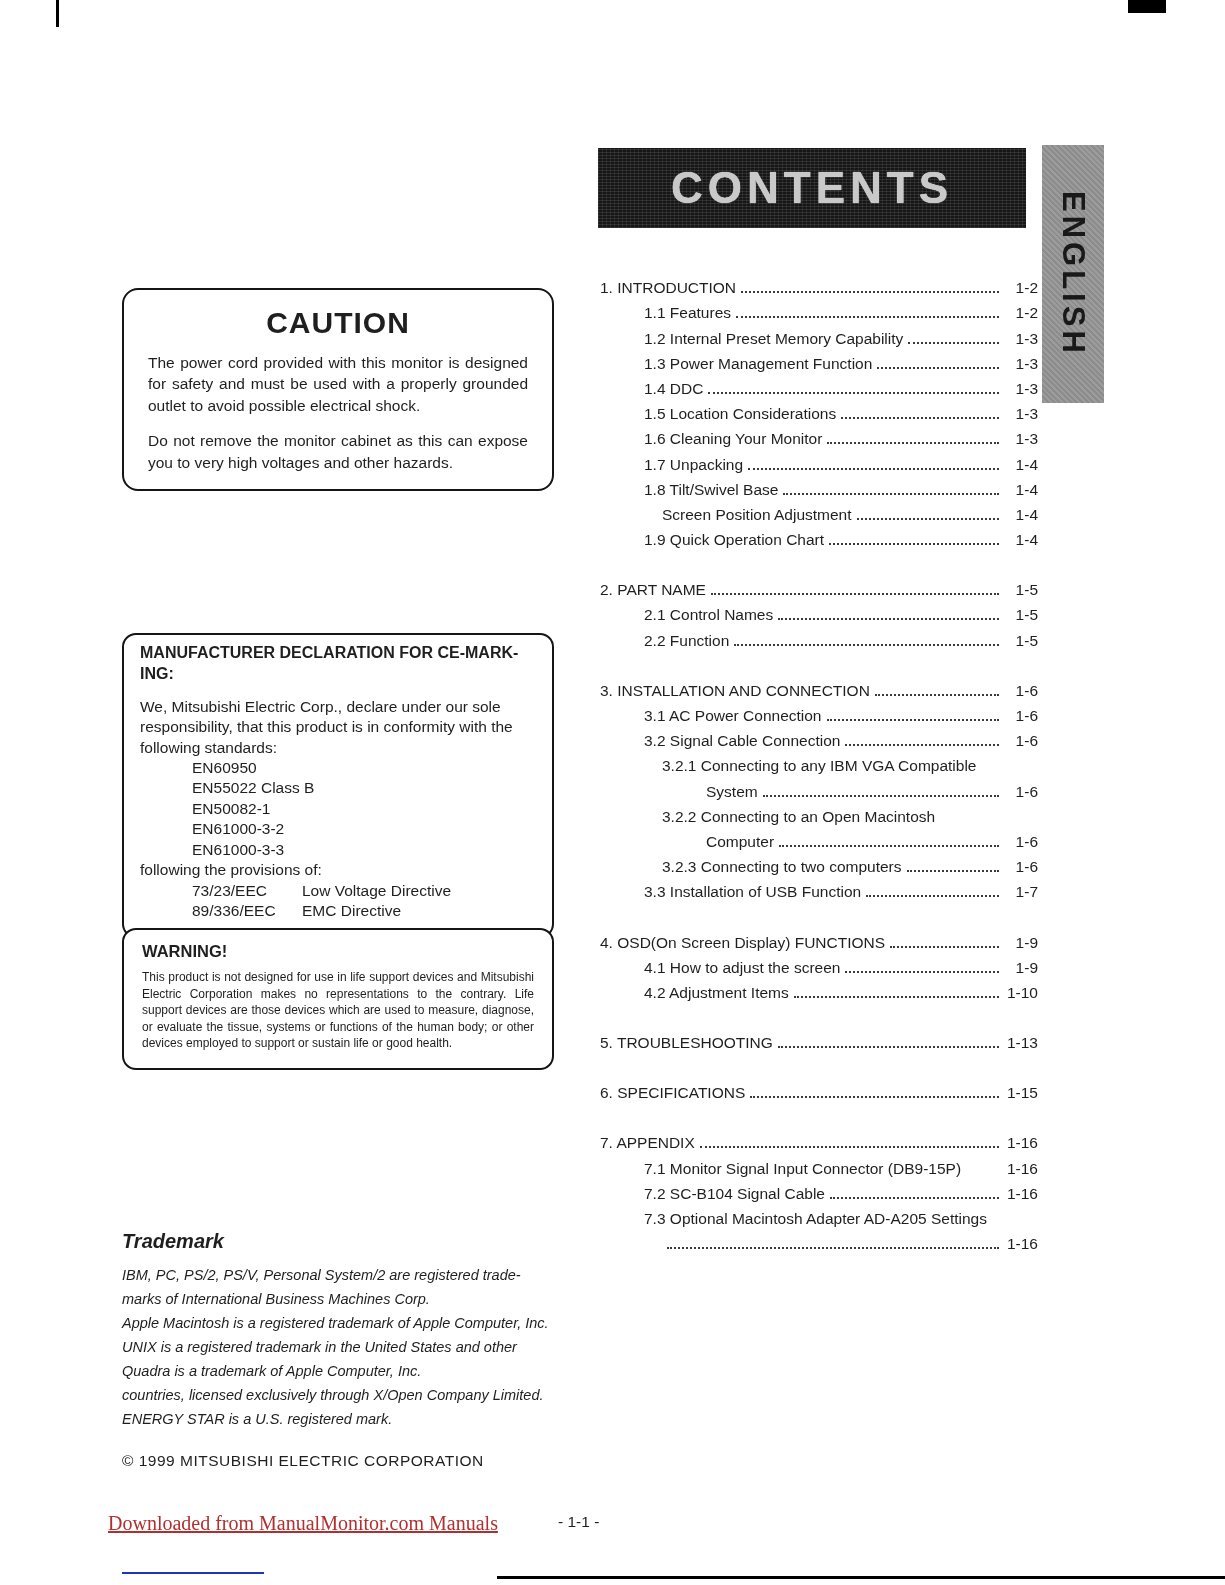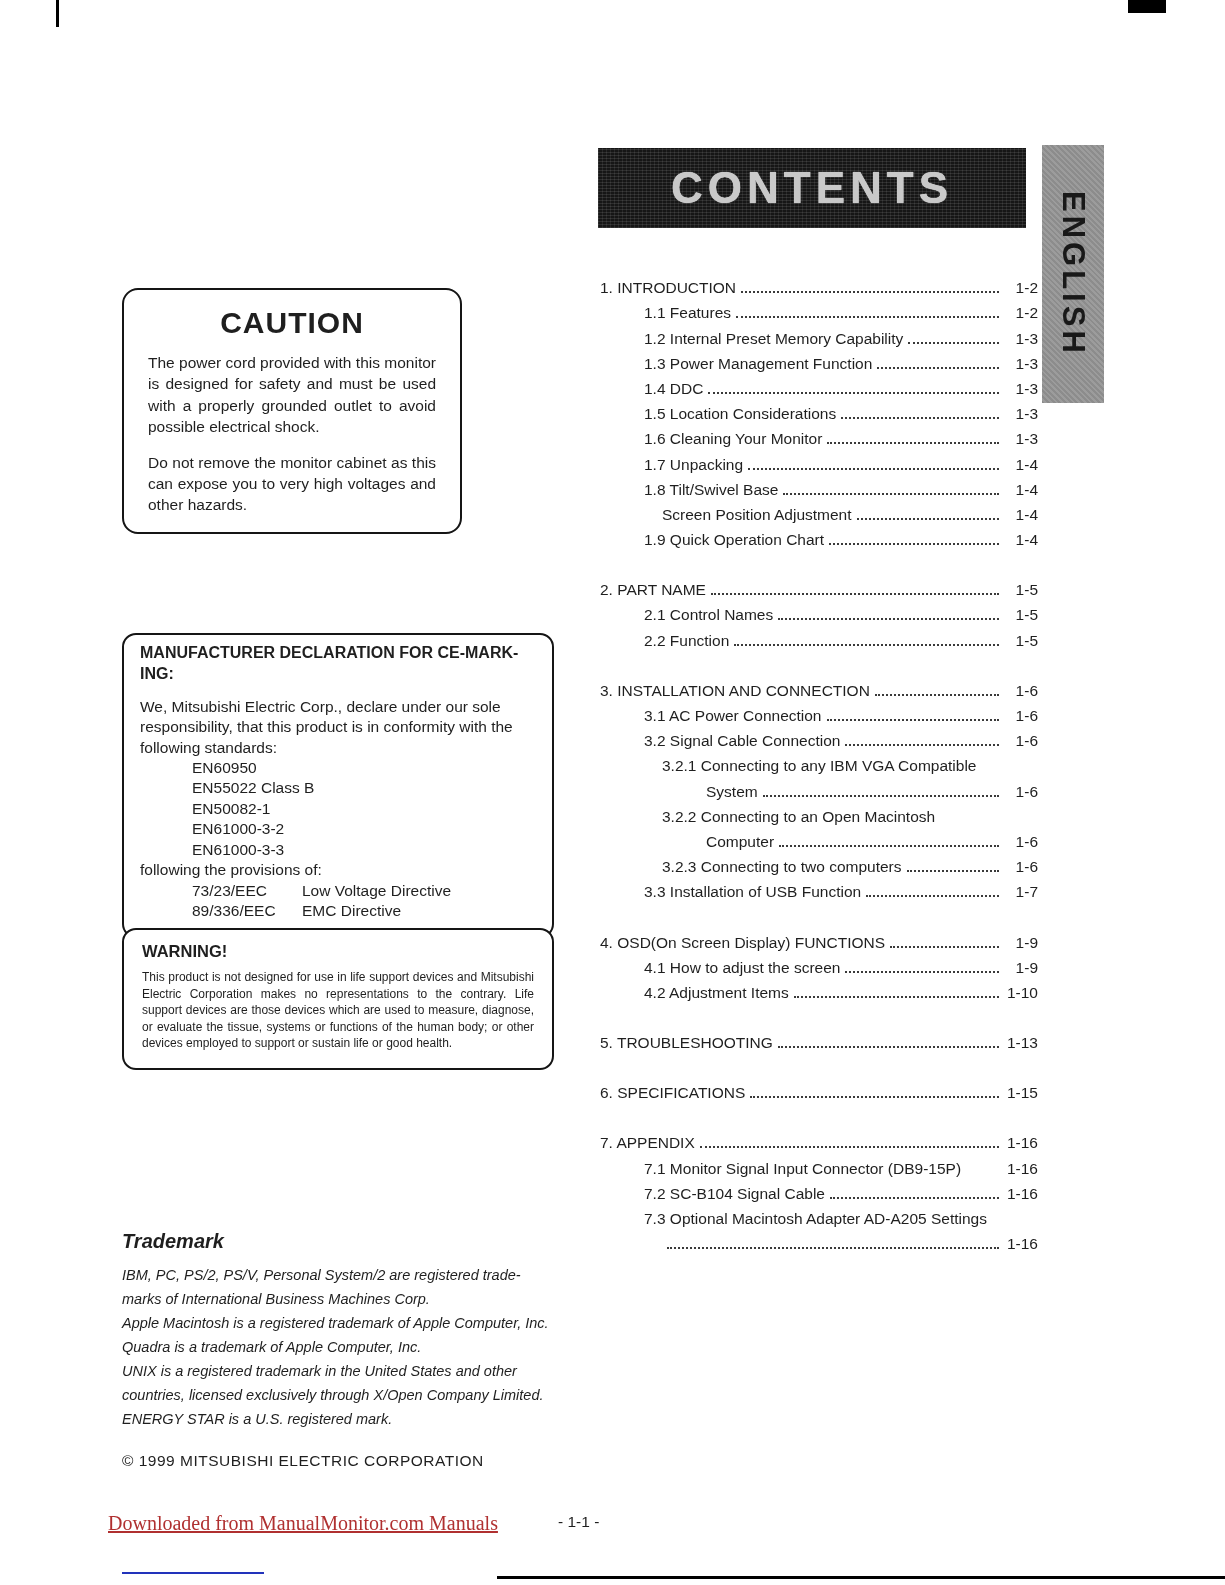--- a/index.html
+++ b/index.html
@@ -8,21 +8,21 @@
     font-family:"Liberation Sans", sans-serif;color:#1f1f1f;overflow:hidden;
   }
   
   .tick-topleft{position:absolute;left:56px;top:0;width:3px;height:27px;background:#000;}
   .block-topright{position:absolute;left:1128px;top:0;width:38px;height:13px;background:#000;}
   .line-bottom-blue{position:absolute;left:122px;top:1572px;width:142px;height:2px;background:#2233bb;}
   .line-bottom-black{position:absolute;left:497px;top:1576px;width:728px;height:3px;background:#000;}
 
   
   .box{position:absolute;border:2.5px solid #151515;border-radius:16px;background:#fff;box-sizing:border-box;}
-  .caution{left:122px;top:288px;width:340px;padding:12px 24px 16px;}
+  .caution{left:122px;top:288px;width:432px;padding:12px 24px 16px;}
   .caution-title{font-size:30px;font-weight:bold;text-align:center;letter-spacing:1px;margin:4px 0 12px;}
   .caution p{font-size:15.5px;line-height:1.38;margin:0 0 14px;text-align:justify;}
   .caution p:last-child{margin-bottom:0;}
 
   .decl{left:122px;top:633px;width:432px;padding:8px 16px 14px;border-radius:14px;}
   .decl-title{font-size:16px;font-weight:bold;line-height:1.3;margin-bottom:12px;}
   .decl-body{font-size:15.5px;line-height:1.32;}
   .decl-standards{margin:0;padding-left:52px;list-style:none;}
   .decl-standards div{line-height:1.32;}
   .decl-provision{display:flex;padding-left:52px;line-height:1.32;}
@@ -142,23 +142,23 @@
 <div class="trademark">
   <div class="tm-title">Trademark</div>
   <div>
 
       <div class="tm-line">IBM, PC, PS/2, PS/V, Personal System/2 are registered trade-</div>
 
       <div class="tm-line">marks of International Business Machines Corp.</div>
 
       <div class="tm-line">Apple Macintosh is a  registered trademark of Apple Computer, Inc.</div>
 
+      <div class="tm-line">UNIX is a registered trademark in the United States and other</div>
+
       <div class="tm-line">Quadra is a trademark of Apple Computer, Inc.</div>
-
-      <div class="tm-line">UNIX is a registered trademark in the United States and other</div>
 
       <div class="tm-line">countries, licensed exclusively through X/Open Company Limited.</div>
 
       <div class="tm-line">ENERGY STAR is a U.S. registered  mark.</div>
     </div>
 </div>
 
 <div class="copyright">©  1999  MITSUBISHI ELECTRIC CORPORATION</div>
 
 <div class="banner">

